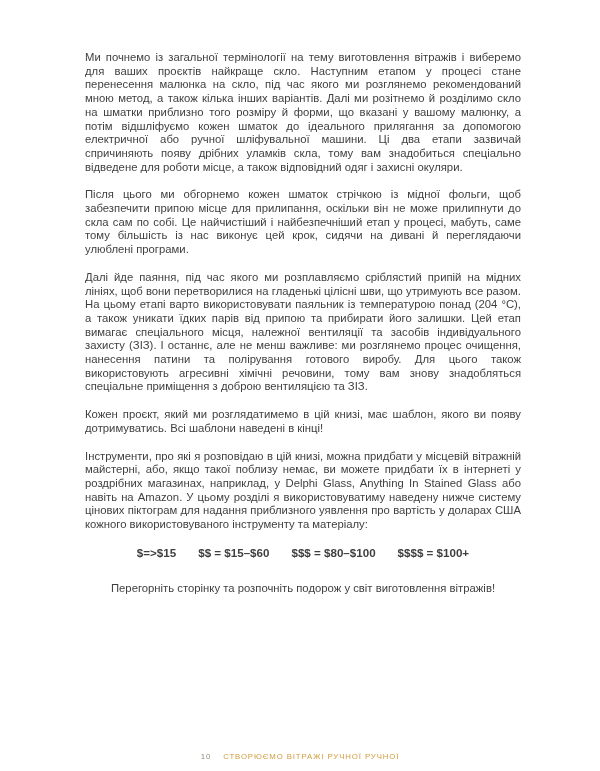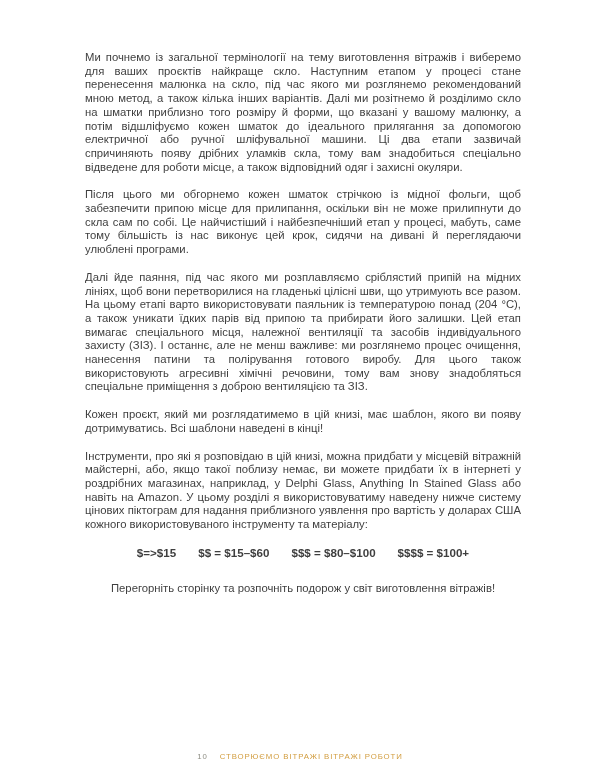--- a/index.html
+++ b/index.html
@@ -79,16 +79,16 @@
       <span>$$ = $15–$60</span>
       <span>$$$ = $80–$100</span>
       <span>$$$$ = $100+</span>
     </p>
 
     <p class="closing">Перегорніть сторінку та розпочніть подорож у світ виготовлення вітражів!</p>
   </div>
 
   <div class="footer">
     <span class="page-num">10</span>
-    <span class="running-title">СТВОРЮЄМО ВІТРАЖІ ВІТРАЖІ РОБОТИ</span>
+    <span class="running-title">СТВОРЮЄМО ВІТРАЖІ РУЧНОЇ РУЧНОЇ</span>
   </div>
 
 </div>
 
 </body></html>

